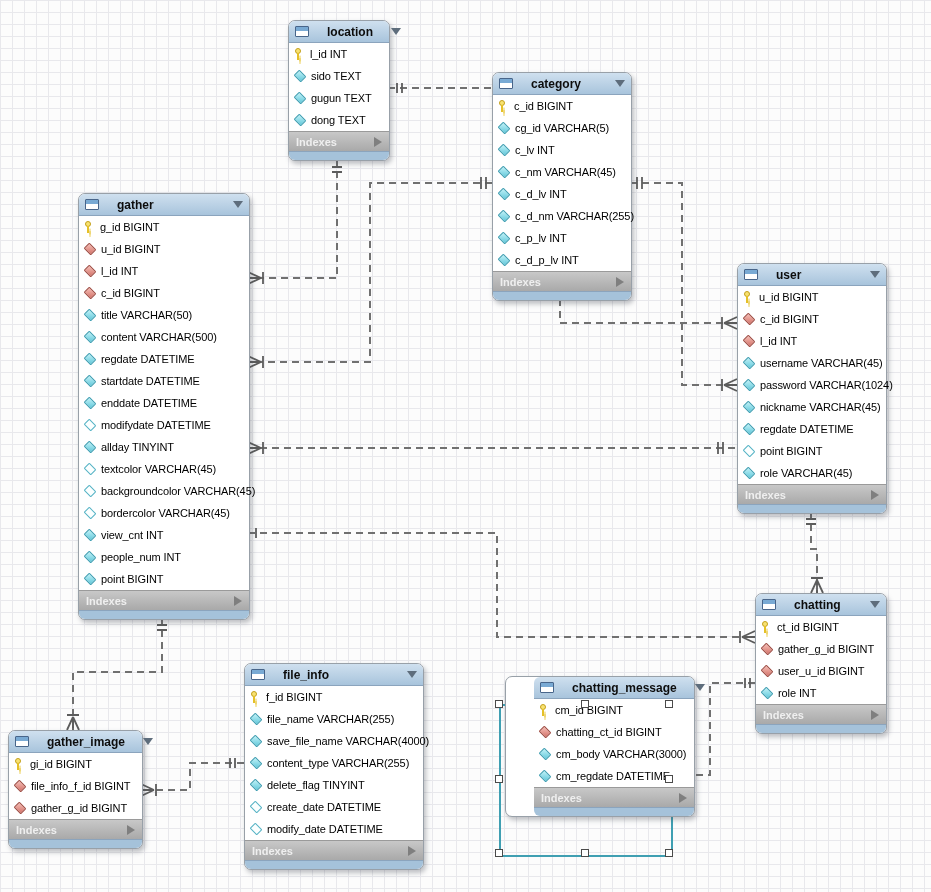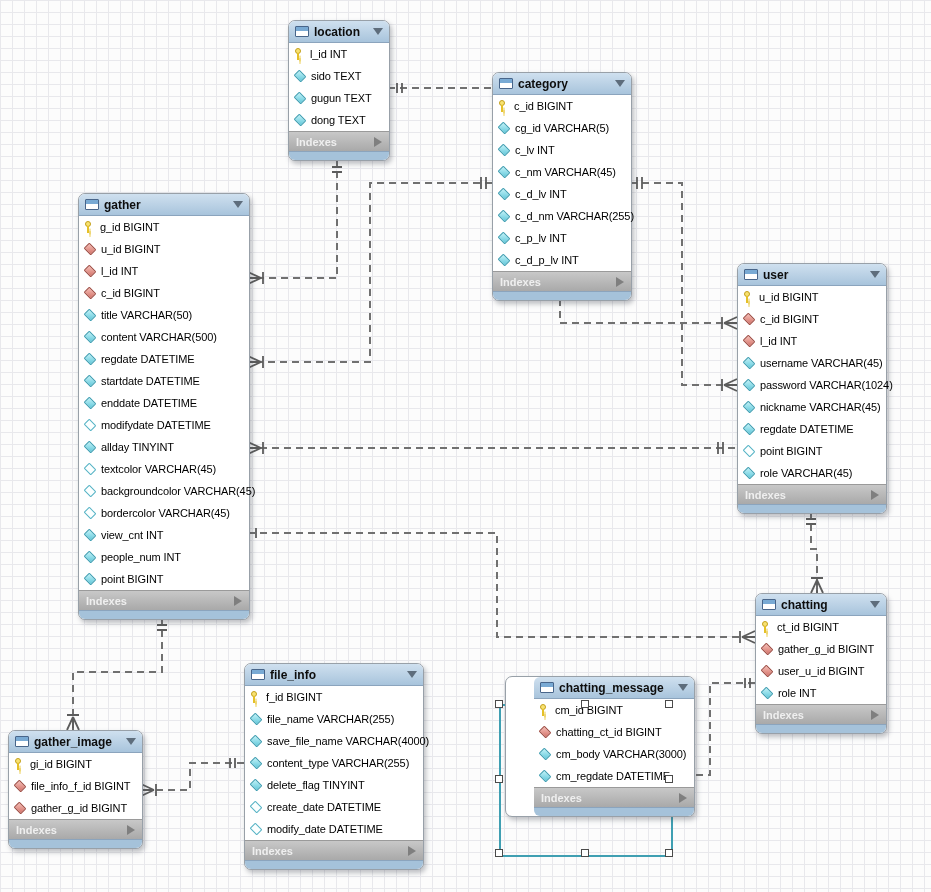--- a/index.html
+++ b/index.html
@@ -16,21 +16,21 @@
   .wires path.line{fill:none;stroke:#707070;stroke-width:2;stroke-dasharray:7 5;}
   .wires path.mark{fill:none;stroke:#5c5c5c;stroke-width:1.8;}
 
   .table{
     position:absolute;z-index:3;background:#ffffff;
     border:1px solid #98a0a8;border-radius:7px;
     box-shadow:2px 3px 5px rgba(70,75,85,.35);
     font-size:11px;color:#000;
   }
   .thead{
-    display:flex;align-items:center;gap:5px;height:22px;
+    display:flex;align-items:center;gap:18px;height:22px;
     padding:0 6px;box-sizing:border-box;
     background:linear-gradient(to bottom,#cfe0ef,#a8c4dc);
     border-bottom:1px solid #8ba4bd;border-radius:6px 6px 0 0;
   }
   .ttitle{font-weight:bold;font-size:12px;color:#0d0d0d;flex:1;white-space:nowrap;}
   .ticon{
     width:14px;height:11px;box-sizing:border-box;flex:0 0 14px;
     border:1px solid #48658a;border-radius:1px;
     background:linear-gradient(to bottom,#79aad4 0 4px,#ffffff 4px);
   }

